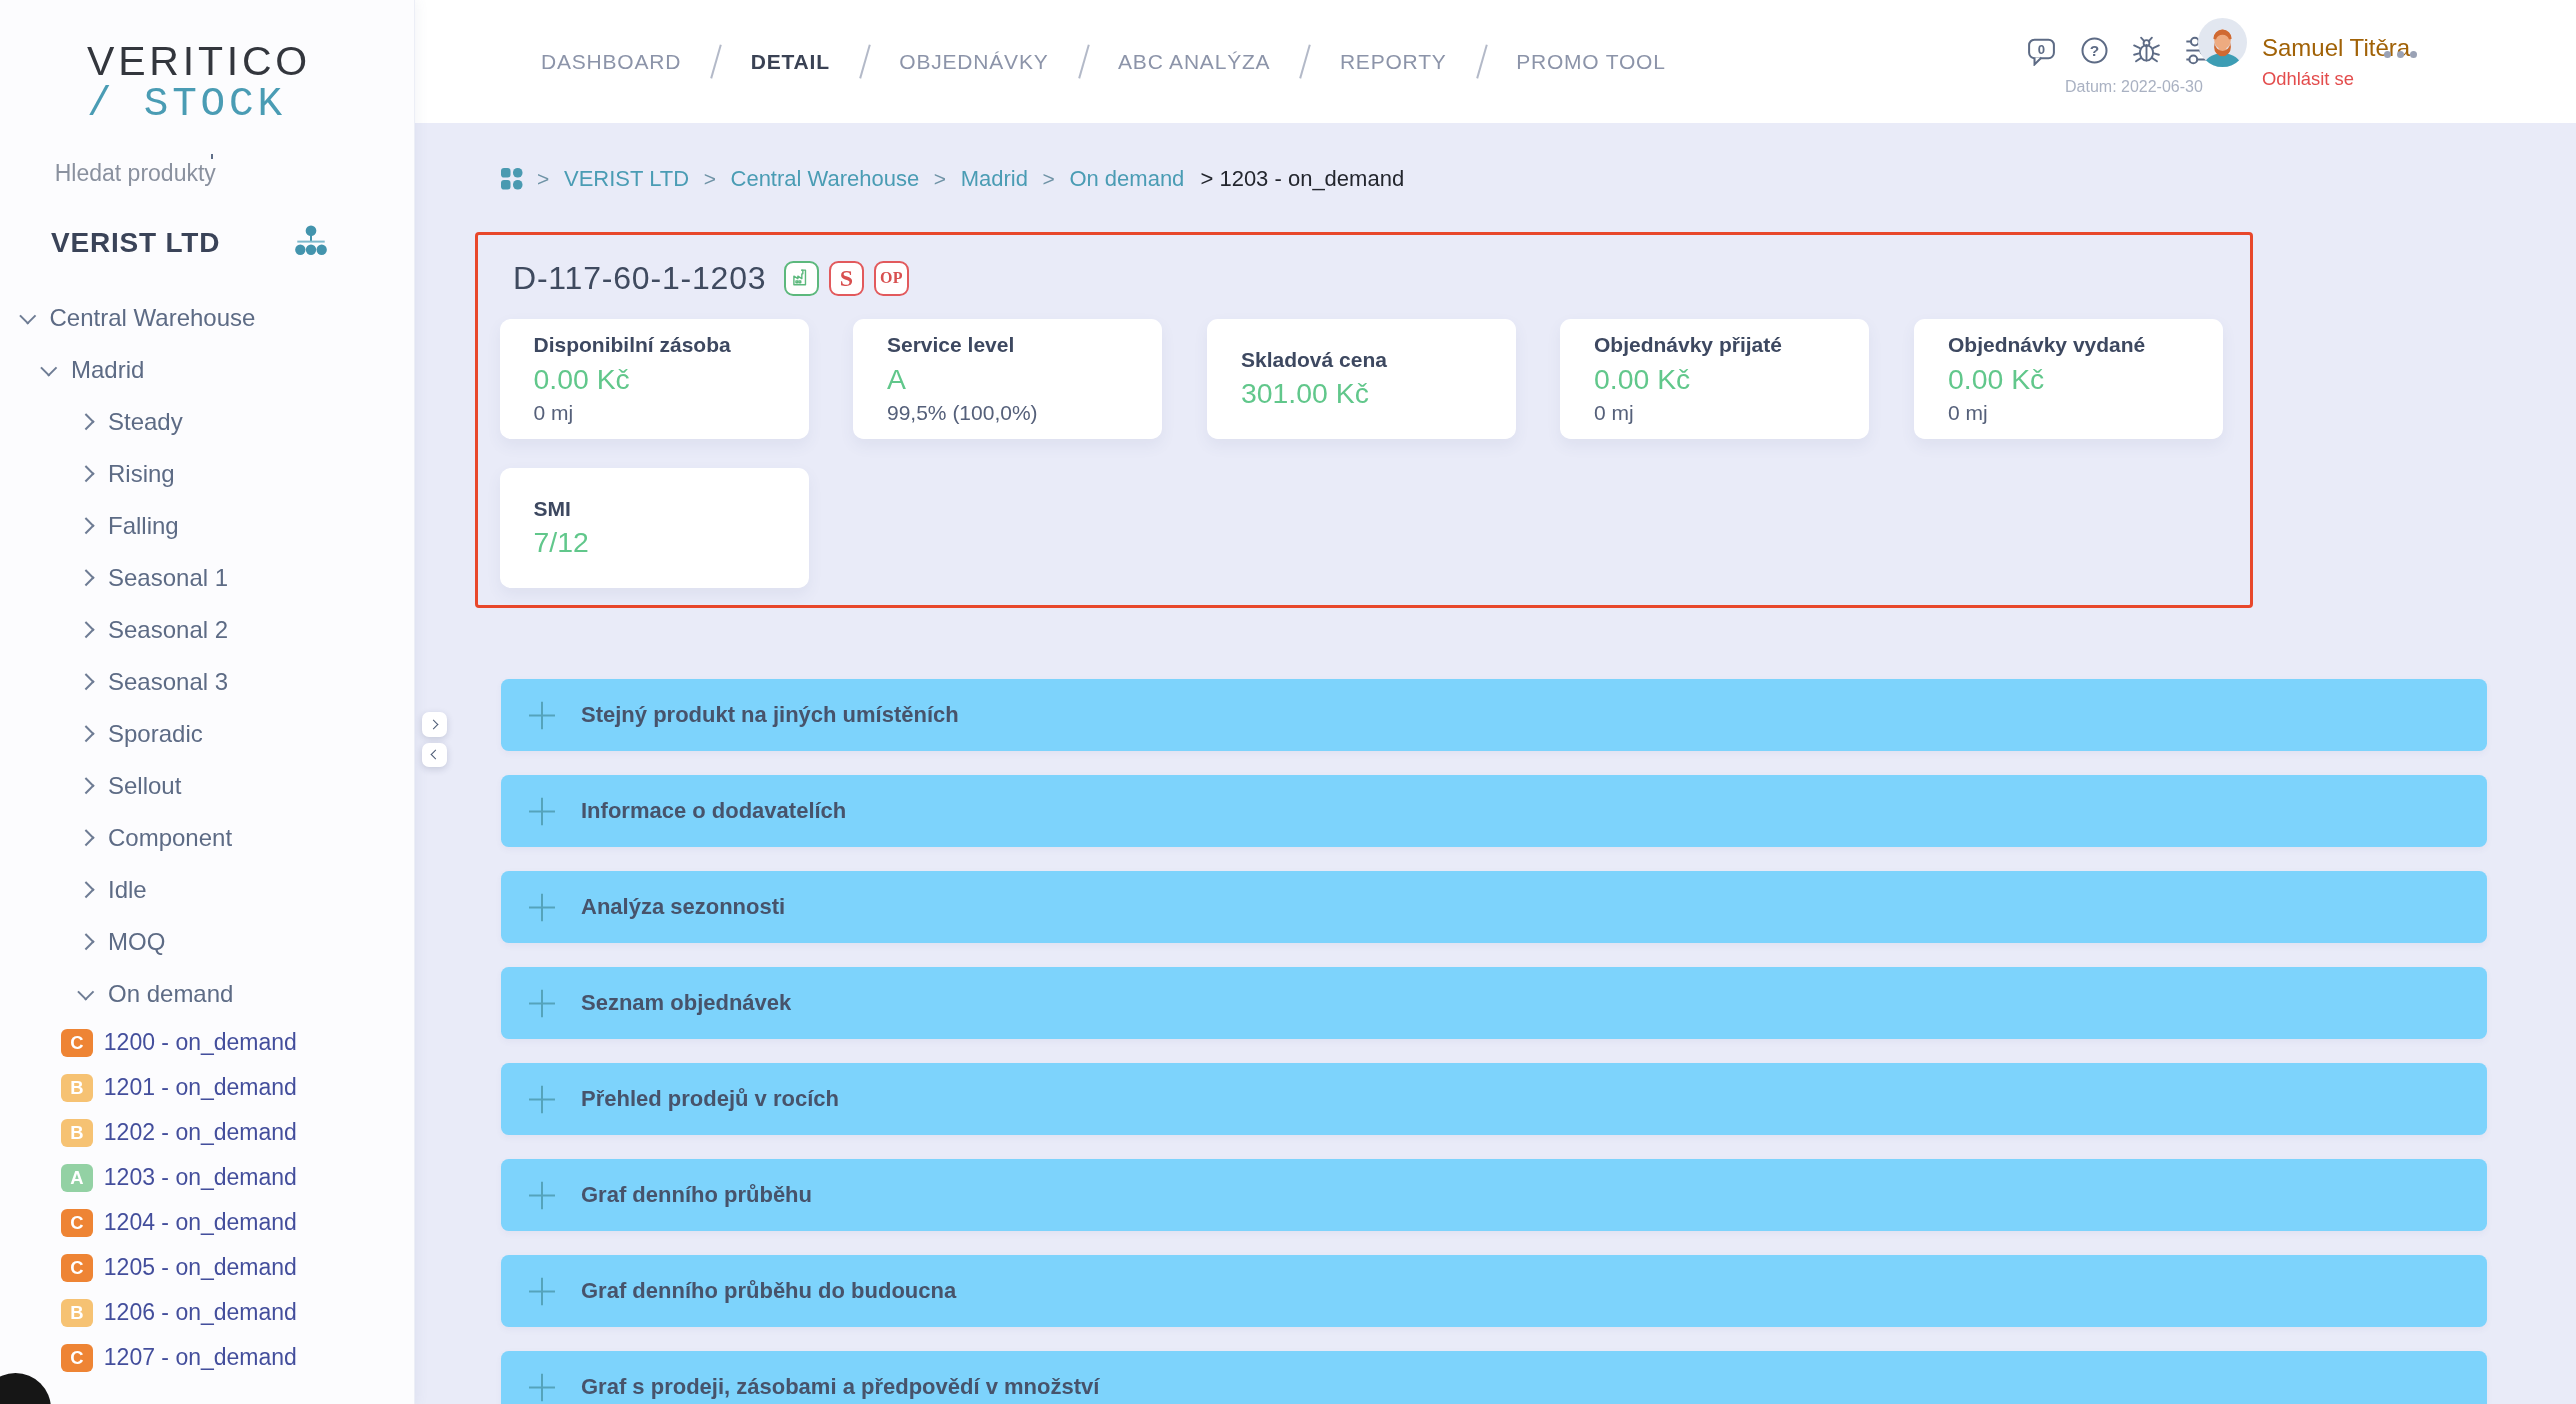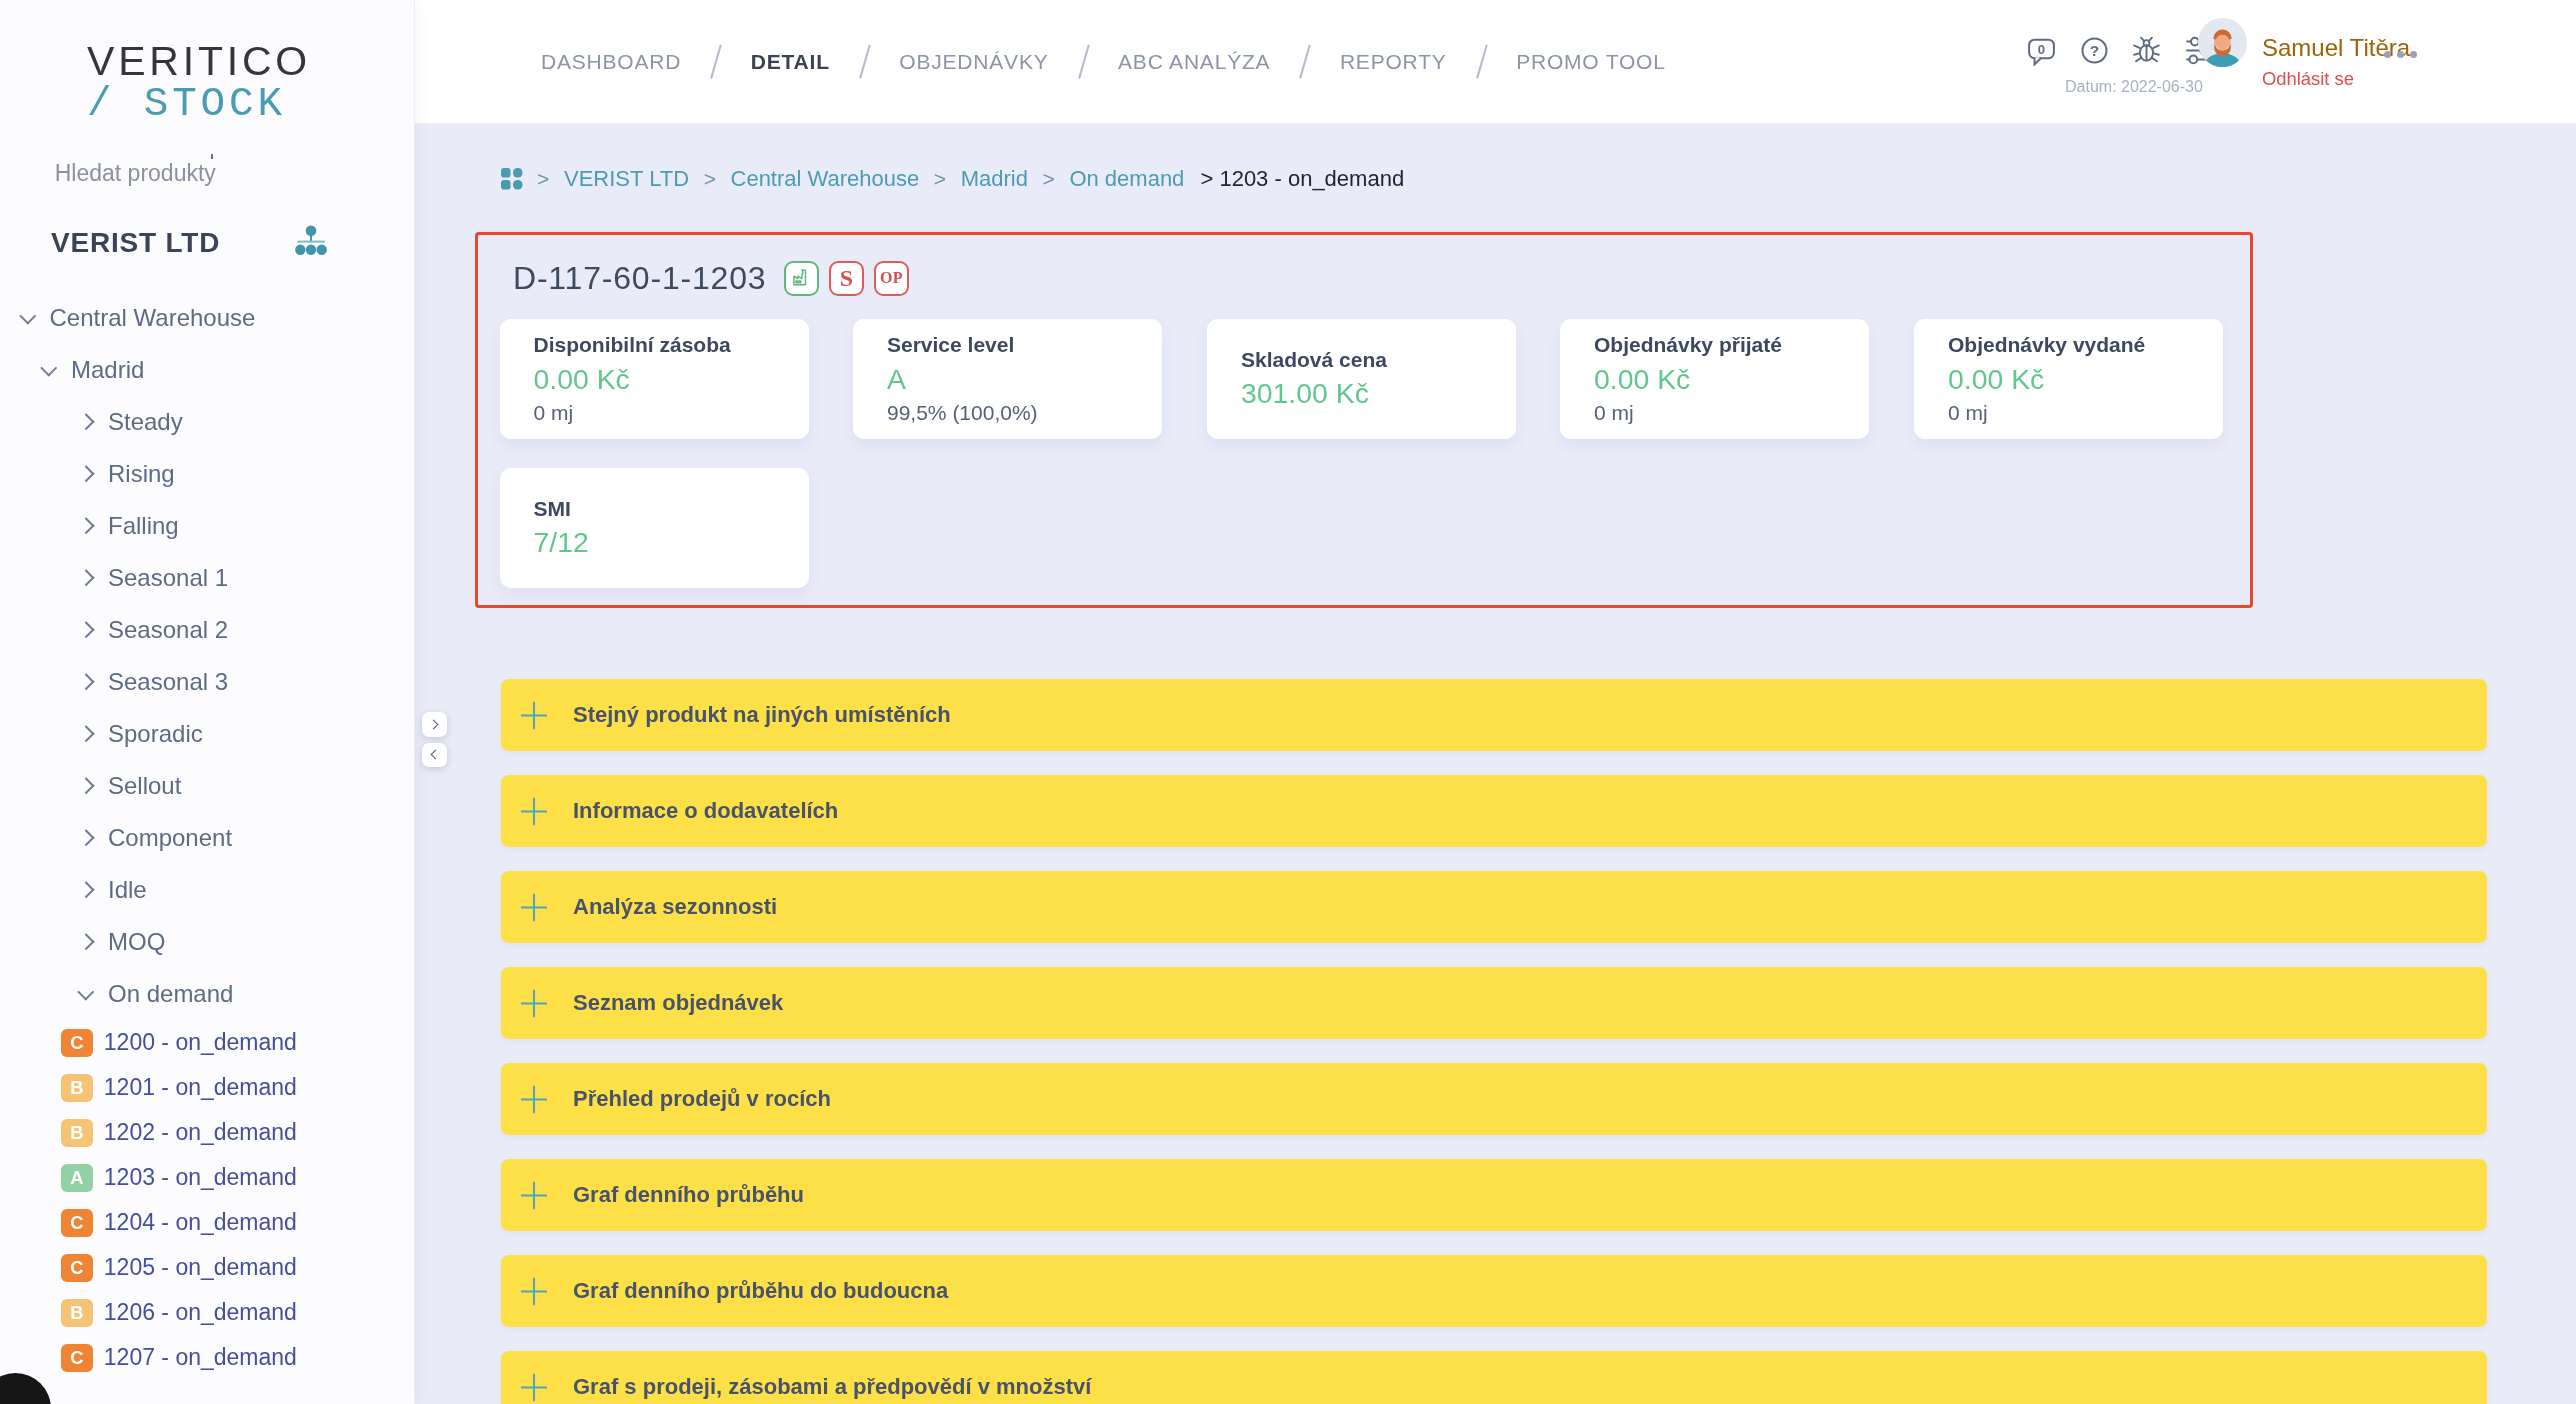--- a/index.html
+++ b/index.html
@@ -65,22 +65,22 @@
   .flag{width:35px;height:35px;border-radius:9.2px;border:2.3px solid;display:flex;align-items:center;justify-content:center;background:#fffefe;}
   .flag.green{border-color:#5cb87c;}
   .flag.red{border-color:#e2595c;color:#d84f4f;font-family:"Liberation Serif","DejaVu Serif",serif;font-weight:700;}
   .flag.s{font-size:24px;} .flag.op{font-size:16px;letter-spacing:0.4px;}
   .card{position:absolute;width:309px;height:120px;background:#fff;border-radius:10.8px;
     box-shadow:0 6.1px 15.4px rgba(70,80,130,.07);display:flex;flex-direction:column;justify-content:center;padding-left:34px;}
   .clabel{font-size:21px;font-weight:700;color:#3d4860;}
   .cvalue{font-size:28.4px;font-weight:500;color:#61c78b;margin-top:5.4px;}
   .csub{font-size:21px;color:#55607a;margin-top:5.4px;}
   .sections{margin:71px 0 0 86px;}
-  .sec{width:1986px;height:72px;background:#fde047;border-radius:7.7px;box-shadow:0 2.3px 6.1px rgba(70,80,130,.05);
-    display:flex;align-items:center;margin-bottom:24px;cursor:pointer;}
+  .sec{width:1986px;height:72px;background:#7dd3fc;border-radius:7.7px;box-shadow:0 2.3px 6.1px rgba(70,80,130,.05);
+    display:flex;align-items:center;margin-bottom:24px;cursor:pointer;padding-left:8px;}
   .plusbox{margin-left:20px;width:26px;height:29px;flex:0 0 auto;}
   .sectitle{margin-left:26px;font-size:22px;font-weight:700;color:#47536b;}
 </style>
 </head>
 <body>
 
 <div class="sidebar">
   <div class="logo">
     <div class="l1">VERITICO</div>
     <div class="l2">/ STOCK</div>

